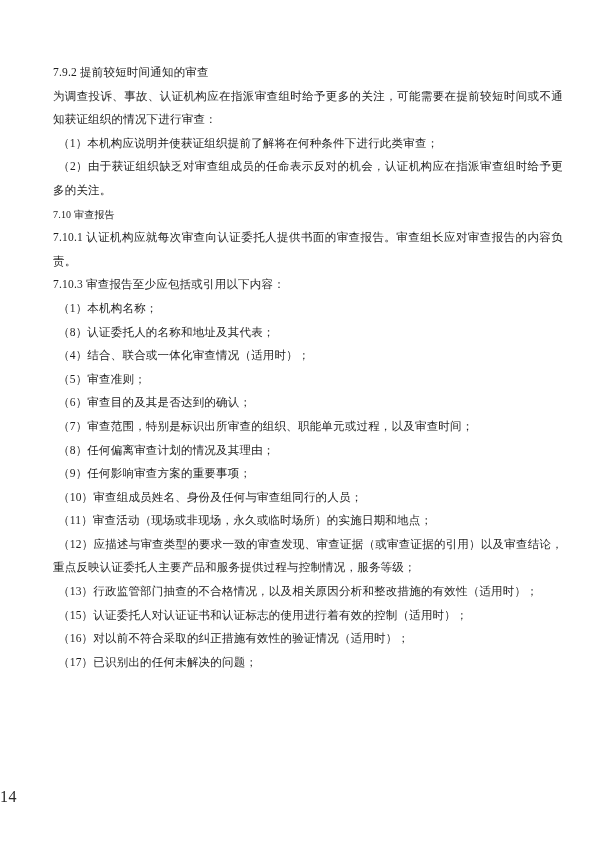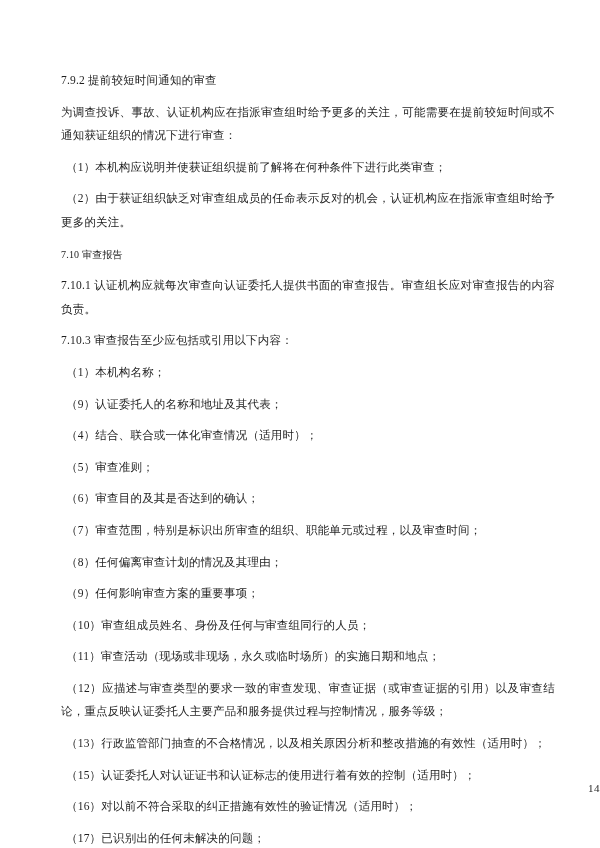--- a/index.html
+++ b/index.html
@@ -8,54 +8,54 @@
     width: 600px;
     height: 848px;
     background: #ffffff;
     box-sizing: border-box;
     padding: 61px 37px 0 53px;
     font-family: "Liberation Serif", "DejaVu Serif", serif;
     color: #1e1e1e;
     overflow: hidden;
   }
   .blk {
-    margin: 8px;
+    margin: 0;
     font-size: 11.5px;
     line-height: 23.6px;
     text-align: justify;
     text-justify: inter-ideograph;
     letter-spacing: 0.2px;
   }
   .h3 { font-weight: normal; }
   .h2 { font-weight: normal; font-size: 10px; }
   .item { text-indent: 5px; }
   .page-number {
     position: absolute;
-    bottom: 54px;
+    bottom: 42px;
     left: 0;
     right: 0;
-    text-align: right;
-    font-size: 11px;
+    text-align: left;
+    font-size: 16px;
     color: #2a2a2a;
     letter-spacing: 0.5px;
   }
 </style>
 </head>
 <body>
 
 <div class="page">
   <div class="blk h3">7.9.2 提前较短时间通知的审查</div>
   <div class="blk">为调查投诉、事故、认证机构应在指派审查组时给予更多的关注，可能需要在提前较短时间或不通知获证组织的情况下进行审查：</div>
   <div class="blk item">（1）本机构应说明并使获证组织提前了解将在何种条件下进行此类审查；</div>
   <div class="blk item">（2）由于获证组织缺乏对审查组成员的任命表示反对的机会，认证机构应在指派审查组时给予更多的关注。</div>
   <div class="blk h2">7.10 审查报告</div>
   <div class="blk">7.10.1 认证机构应就每次审查向认证委托人提供书面的审查报告。审查组长应对审查报告的内容负责。</div>
   <div class="blk">7.10.3 审查报告至少应包括或引用以下内容：</div>
   <div class="blk item">（1）本机构名称；</div>
-  <div class="blk item">（9）认证委托人的名称和地址及其代表；</div>
+  <div class="blk item">（8）认证委托人的名称和地址及其代表；</div>
   <div class="blk item">（4）结合、联合或一体化审查情况（适用时）；</div>
   <div class="blk item">（5）审查准则；</div>
   <div class="blk item">（6）审查目的及其是否达到的确认；</div>
   <div class="blk item">（7）审查范围，特别是标识出所审查的组织、职能单元或过程，以及审查时间；</div>
   <div class="blk item">（8）任何偏离审查计划的情况及其理由；</div>
   <div class="blk item">（9）任何影响审查方案的重要事项；</div>
   <div class="blk item">（10）审查组成员姓名、身份及任何与审查组同行的人员；</div>
   <div class="blk item">（11）审查活动（现场或非现场，永久或临时场所）的实施日期和地点；</div>
   <div class="blk item">（12）应描述与审查类型的要求一致的审查发现、审查证据（或审查证据的引用）以及审查结论，重点反映认证委托人主要产品和服务提供过程与控制情况，服务等级；</div>
   <div class="blk item">（13）行政监管部门抽查的不合格情况，以及相关原因分析和整改措施的有效性（适用时）；</div>

